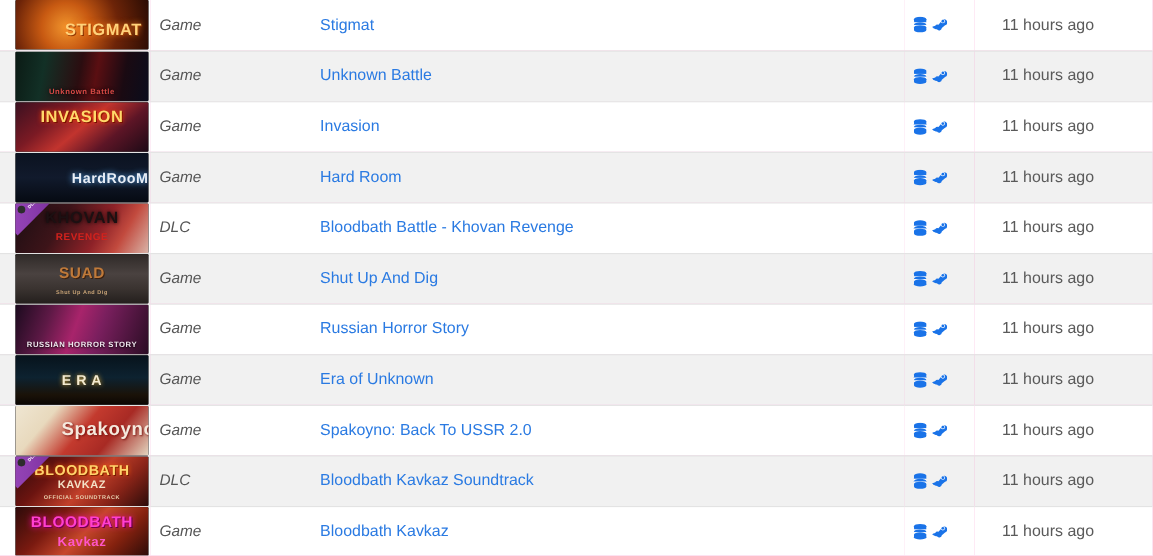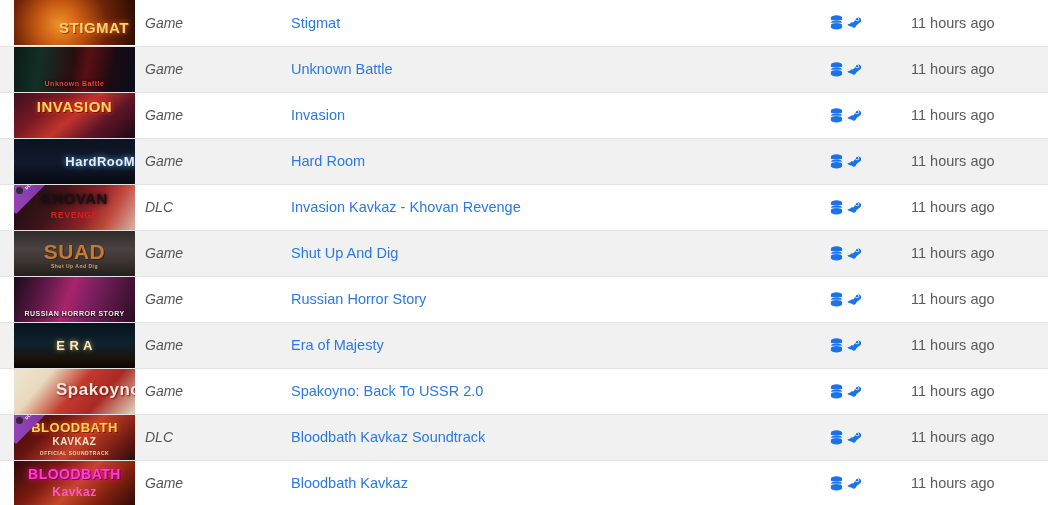--- a/index.html
+++ b/index.html
@@ -279,21 +279,21 @@
             <div class="thumb-wrap">
               <div class="thumb-art" style="background:linear-gradient(120deg, #1a0d12 0%, #3d1419 35%, #8e2228 62%, #c24a3e 78%, #d9b4a8 100%)"></div>
               <div class="dlc-ribbon"></div>
               <div class="dlc-dot"></div>
               <div class="dlc-text">DLC</div>
               <div class="thumb-title" style="top:6px;color:#1c1012;font-size:15px;text-shadow:0 0 4px #000;">KHOVAN</div>
               <div class="thumb-title" style="top:26px;color:#d3221d;font-size:9px;">REVENGE</div>
             </div>
           </td>
           <td class="cell col-type"><span class="type-text">DLC</span></td>
-          <td class="cell col-name"><a href="#" class="name-link" style="color:#2a7ae2">Invasion Kavkaz - Khovan Revenge</a></td>
+          <td class="cell col-name"><a href="#" class="name-link" style="color:#2a7ae2">Bloodbath Battle - Khovan Revenge</a></td>
           <td class="cell col-icons">
             <div class="icons">
               <span class="icon-btn">
                 <svg width="13" height="15" viewBox="0 0 13 15">
                   <ellipse cx="6.5" cy="2.4" rx="5.6" ry="2.1" fill="#1a73e8"></ellipse>
                   <rect x="0.9" y="2.4" width="11.2" height="2.2" fill="#1a73e8"></rect>
                   <ellipse cx="6.5" cy="4.9" rx="5.6" ry="2.1" fill="#1a73e8"></ellipse>
                   <rect x="0.9" y="5.2" width="11.2" height="1.9" fill="#ffffff"></rect>
                   <ellipse cx="6.5" cy="7.4" rx="5.6" ry="2.1" fill="#1a73e8"></ellipse>
                   <rect x="0.9" y="7.7" width="11.2" height="1.9" fill="#ffffff"></rect>
@@ -311,21 +311,21 @@
                 </svg>
               </span>
             </div>
           </td>
           <td class="cell col-time"><span class="time-text" style="color:#5a5a5a">11 hours ago</span></td>
         </tr>
         <tr class="row alt">
           <td class="cell col-thumb">
             <div class="thumb-wrap">
               <div class="thumb-art" style="background:linear-gradient(180deg, #2f2a28 0%, #4a4240 40%, #3a3330 70%, #241f1d 100%)"></div>
-              <div class="thumb-title" style="top:10px;color:#c07a3a;font-size:21px;text-shadow:1px 1px 0 #3a2010;">SUAD</div>
+              <div class="thumb-title" style="top:10px;color:#c07a3a;font-size:14px;text-shadow:1px 1px 0 #3a2010;">SUAD</div>
               <div class="thumb-title" style="top:33px;color:#c9a477;font-size:5px;">Shut Up And Dig</div>
             </div>
           </td>
           <td class="cell col-type"><span class="type-text">Game</span></td>
           <td class="cell col-name"><a href="#" class="name-link" style="color:#2a7ae2">Shut Up And Dig</a></td>
           <td class="cell col-icons">
             <div class="icons">
               <span class="icon-btn">
                 <svg width="13" height="15" viewBox="0 0 13 15">
                   <ellipse cx="6.5" cy="2.4" rx="5.6" ry="2.1" fill="#1a73e8"></ellipse>
@@ -388,21 +388,21 @@
           <td class="cell col-time"><span class="time-text" style="color:#5a5a5a">11 hours ago</span></td>
         </tr>
         <tr class="row alt">
           <td class="cell col-thumb">
             <div class="thumb-wrap">
               <div class="thumb-art" style="background:linear-gradient(180deg, #07131c 0%, #0d2230 45%, #1a1208 80%, #0a0603 100%)"></div>
               <div class="thumb-title" style="top:16px;color:#f3e9cf;font-size:13px;text-shadow:0 0 5px #e0a832;">E R A</div>
             </div>
           </td>
           <td class="cell col-type"><span class="type-text">Game</span></td>
-          <td class="cell col-name"><a href="#" class="name-link" style="color:#2a7ae2">Era of Majesty</a></td>
+          <td class="cell col-name"><a href="#" class="name-link" style="color:#2a7ae2">Era of Unknown</a></td>
           <td class="cell col-icons">
             <div class="icons">
               <span class="icon-btn">
                 <svg width="13" height="15" viewBox="0 0 13 15">
                   <ellipse cx="6.5" cy="2.4" rx="5.6" ry="2.1" fill="#1a73e8"></ellipse>
                   <rect x="0.9" y="2.4" width="11.2" height="2.2" fill="#1a73e8"></rect>
                   <ellipse cx="6.5" cy="4.9" rx="5.6" ry="2.1" fill="#1a73e8"></ellipse>
                   <rect x="0.9" y="5.2" width="11.2" height="1.9" fill="#ffffff"></rect>
                   <ellipse cx="6.5" cy="7.4" rx="5.6" ry="2.1" fill="#1a73e8"></ellipse>
                   <rect x="0.9" y="7.7" width="11.2" height="1.9" fill="#ffffff"></rect>

